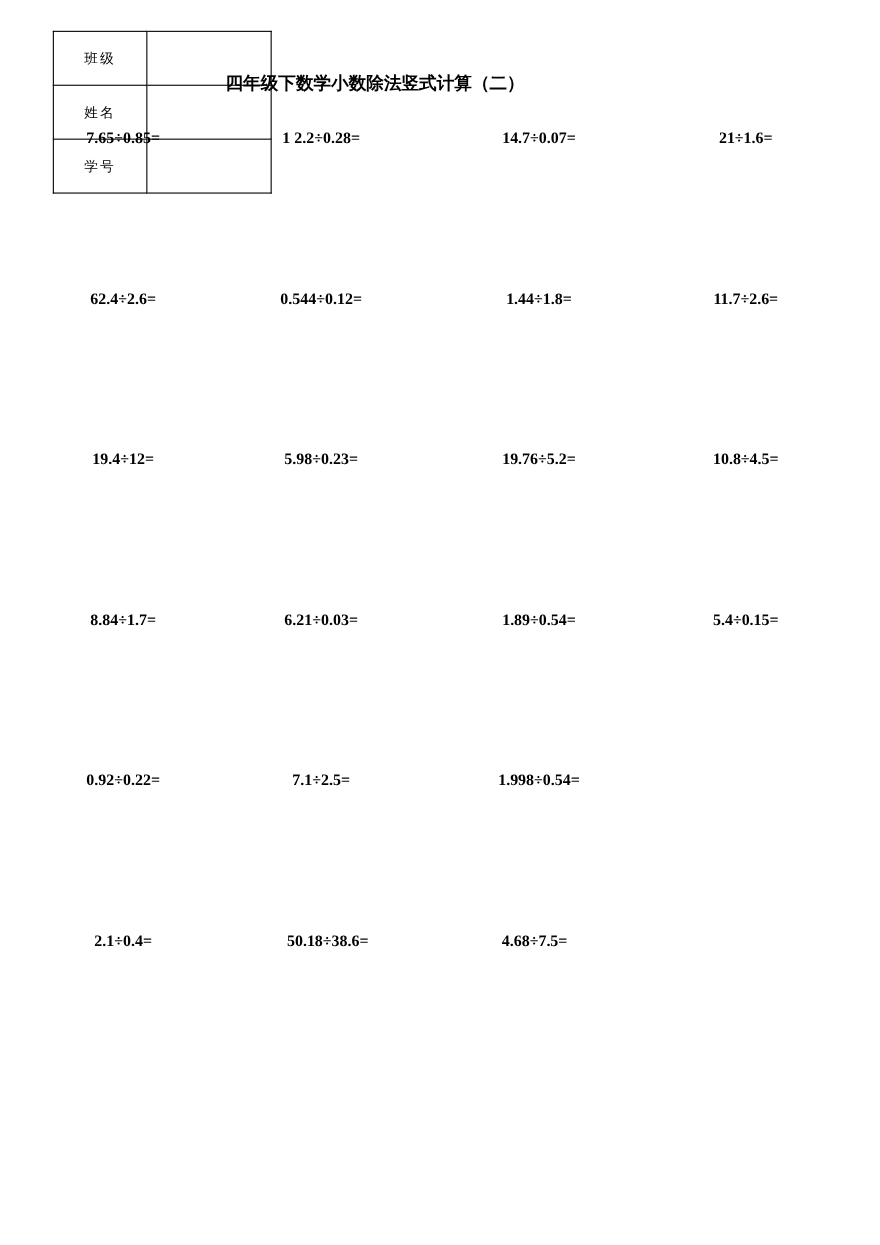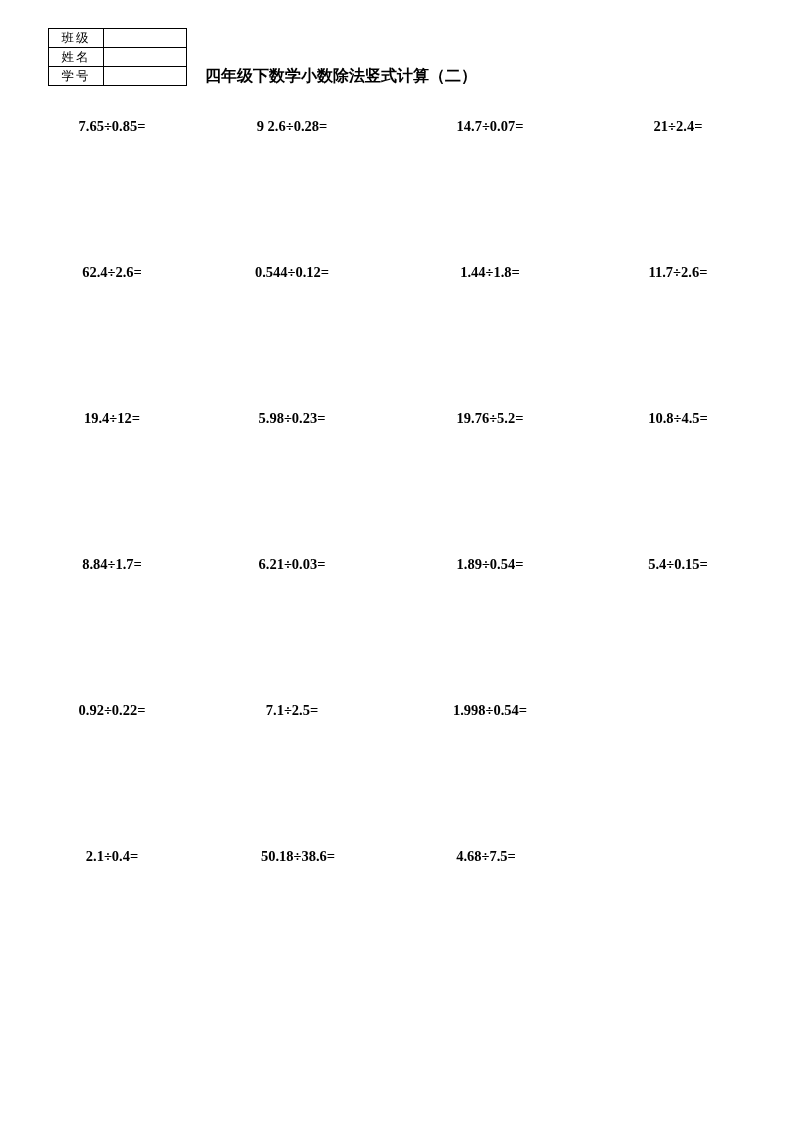--- a/index.html
+++ b/index.html
@@ -33,21 +33,21 @@
     position: absolute;
     left: 48px;
     top: 0;
     border-collapse: collapse;
   }
   .info-table td {
     border: 1px solid #000;
     height: 18px;
     font-size: 12.5px;
     font-family: Liberation Mono, monospace;
-    padding: 0;
+    padding: 15px;
   }
   .info-label {
     width: 54px;
     text-align: center;
     letter-spacing: 2px;
   }
   .info-value {
     width: 82px;
   }
   .title {
@@ -117,27 +117,27 @@
     <div class="title">四年级下数学小数除法竖式计算（二）</div>
   </div>
 
   <div class="grid">
 
     <div class="row">
       <div class="cell">
           <div class="expr c0">7.65÷0.85=</div>
         </div>
       <div class="cell">
-          <div class="expr c1">9 2.6÷0.28=</div>
+          <div class="expr c1">1 2.2÷0.28=</div>
         </div>
       <div class="cell">
           <div class="expr c2">14.7÷0.07=</div>
         </div>
       <div class="cell">
-          <div class="expr c3">21÷2.4=</div>
+          <div class="expr c3">21÷1.6=</div>
         </div>
     </div>
 
     <div class="row">
       <div class="cell">
           <div class="expr c0">62.4÷2.6=</div>
         </div>
       <div class="cell">
           <div class="expr c1">0.544÷0.12=</div>
         </div>

